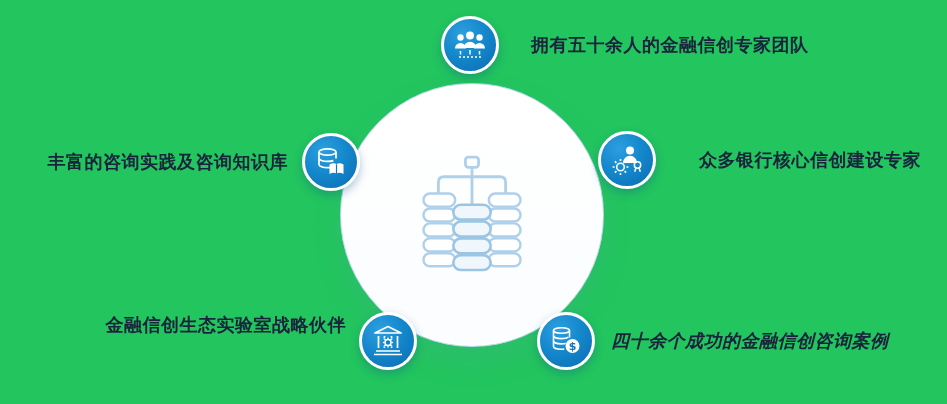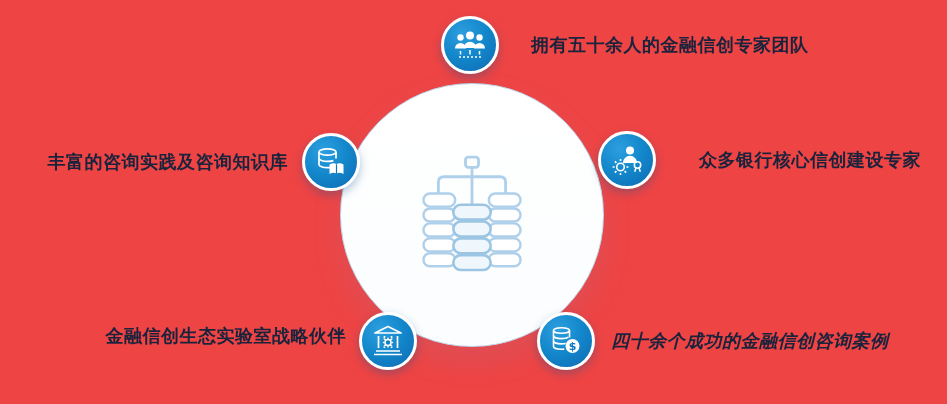--- a/index.html
+++ b/index.html
@@ -3,21 +3,21 @@
 <meta charset="utf-8">
 <style>
   * { box-sizing: border-box; margin: 0; padding: 0; }
   html, body { background: #ffffff; }
   body { font-family: "Liberation Sans", "DejaVu Sans", sans-serif; }
 
   .canvas {
     position: relative;
     width: 947px;
     height: 404px;
-    background: #ef4444;
+    background: #22c55e;
     overflow: hidden;
   }
 
   
   .center-circle {
     position: absolute;
     left: 340px;
     top: 83px;
     width: 264px;
     height: 264px;
@@ -59,21 +59,21 @@
     line-height: 22px;
     font-weight: 700;
     color: #19233c;
     letter-spacing: 0.5px;
     white-space: nowrap;
     z-index: 2;
   }
   .label-top          { left: 531px; top: 34px; }
   .label-right        { left: 699px; top: 149px; }
   .label-left         { right: 659px; top: 151px; text-align: left; }
-  .label-bottom-left  { right: 601px; top: 326px; text-align: center; font-family: Liberation Mono, monospace; }
+  .label-bottom-left  { right: 601px; top: 314px; text-align: center; }
   .label-bottom-right { left: 611px; top: 330px; font-style: italic; }
 </style>
 </head>
 <body>
 
 <div class="canvas">
 
   <div class="center-circle">
     <svg width="112" height="122" viewBox="0 0 120 130">
 

